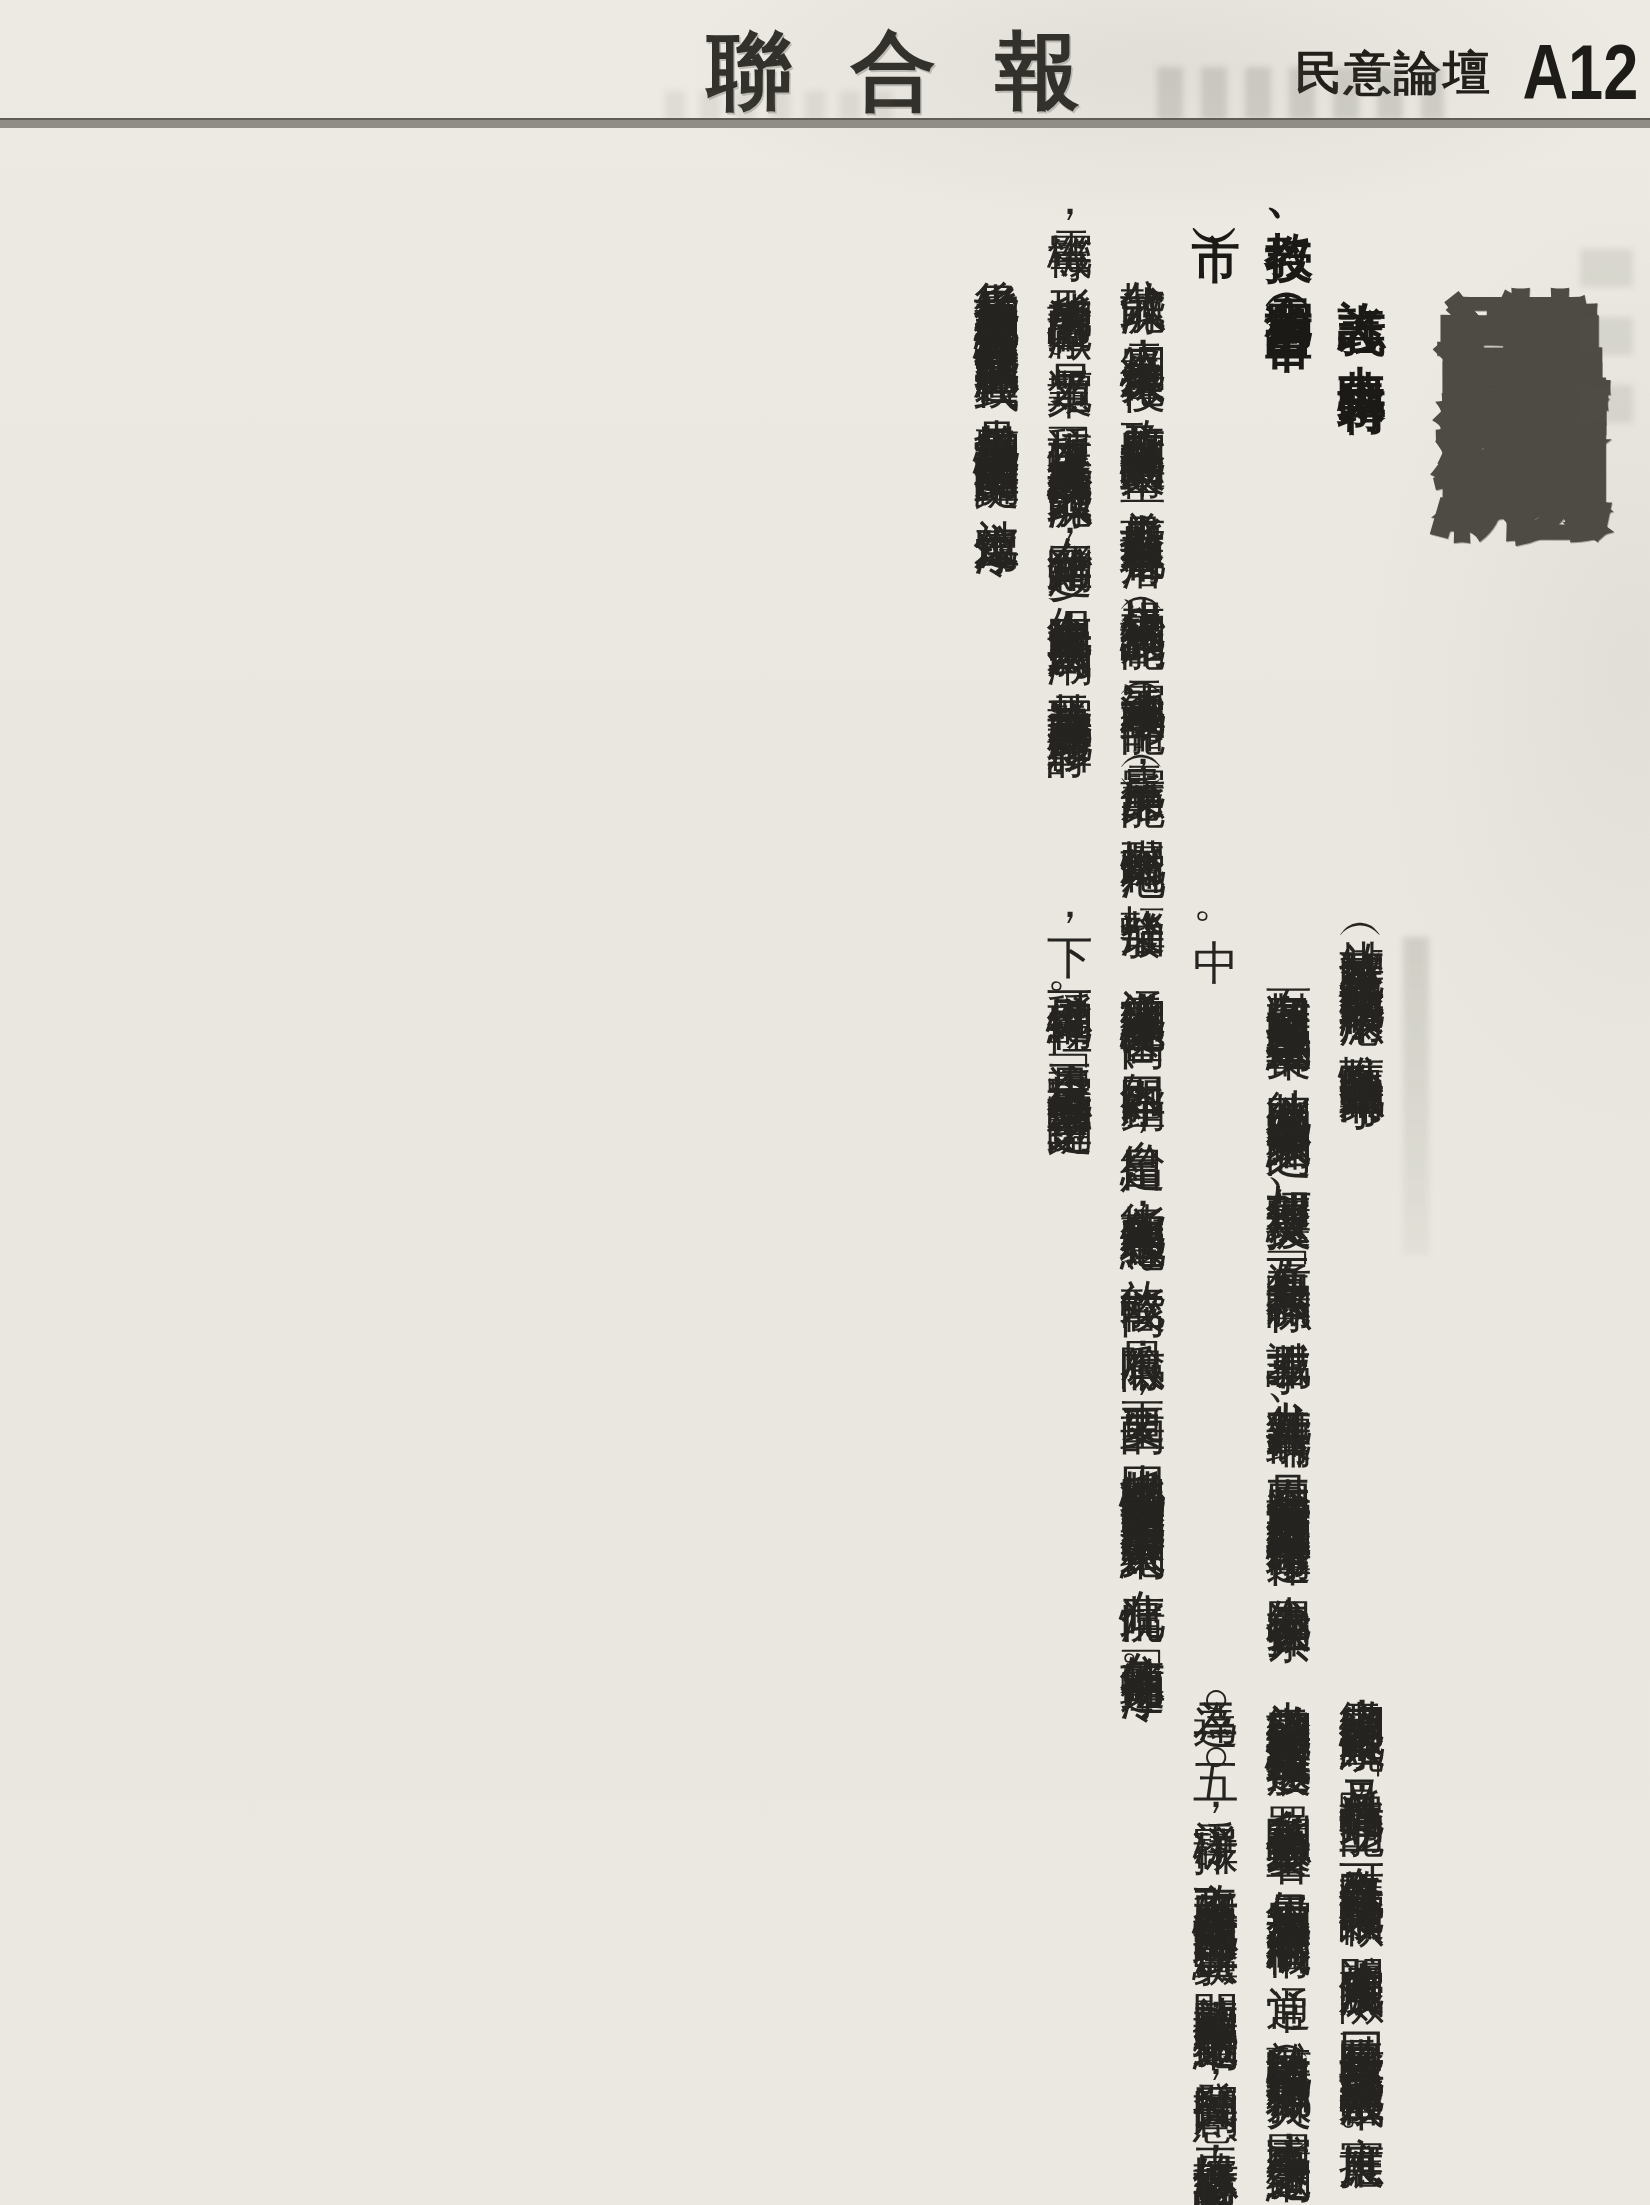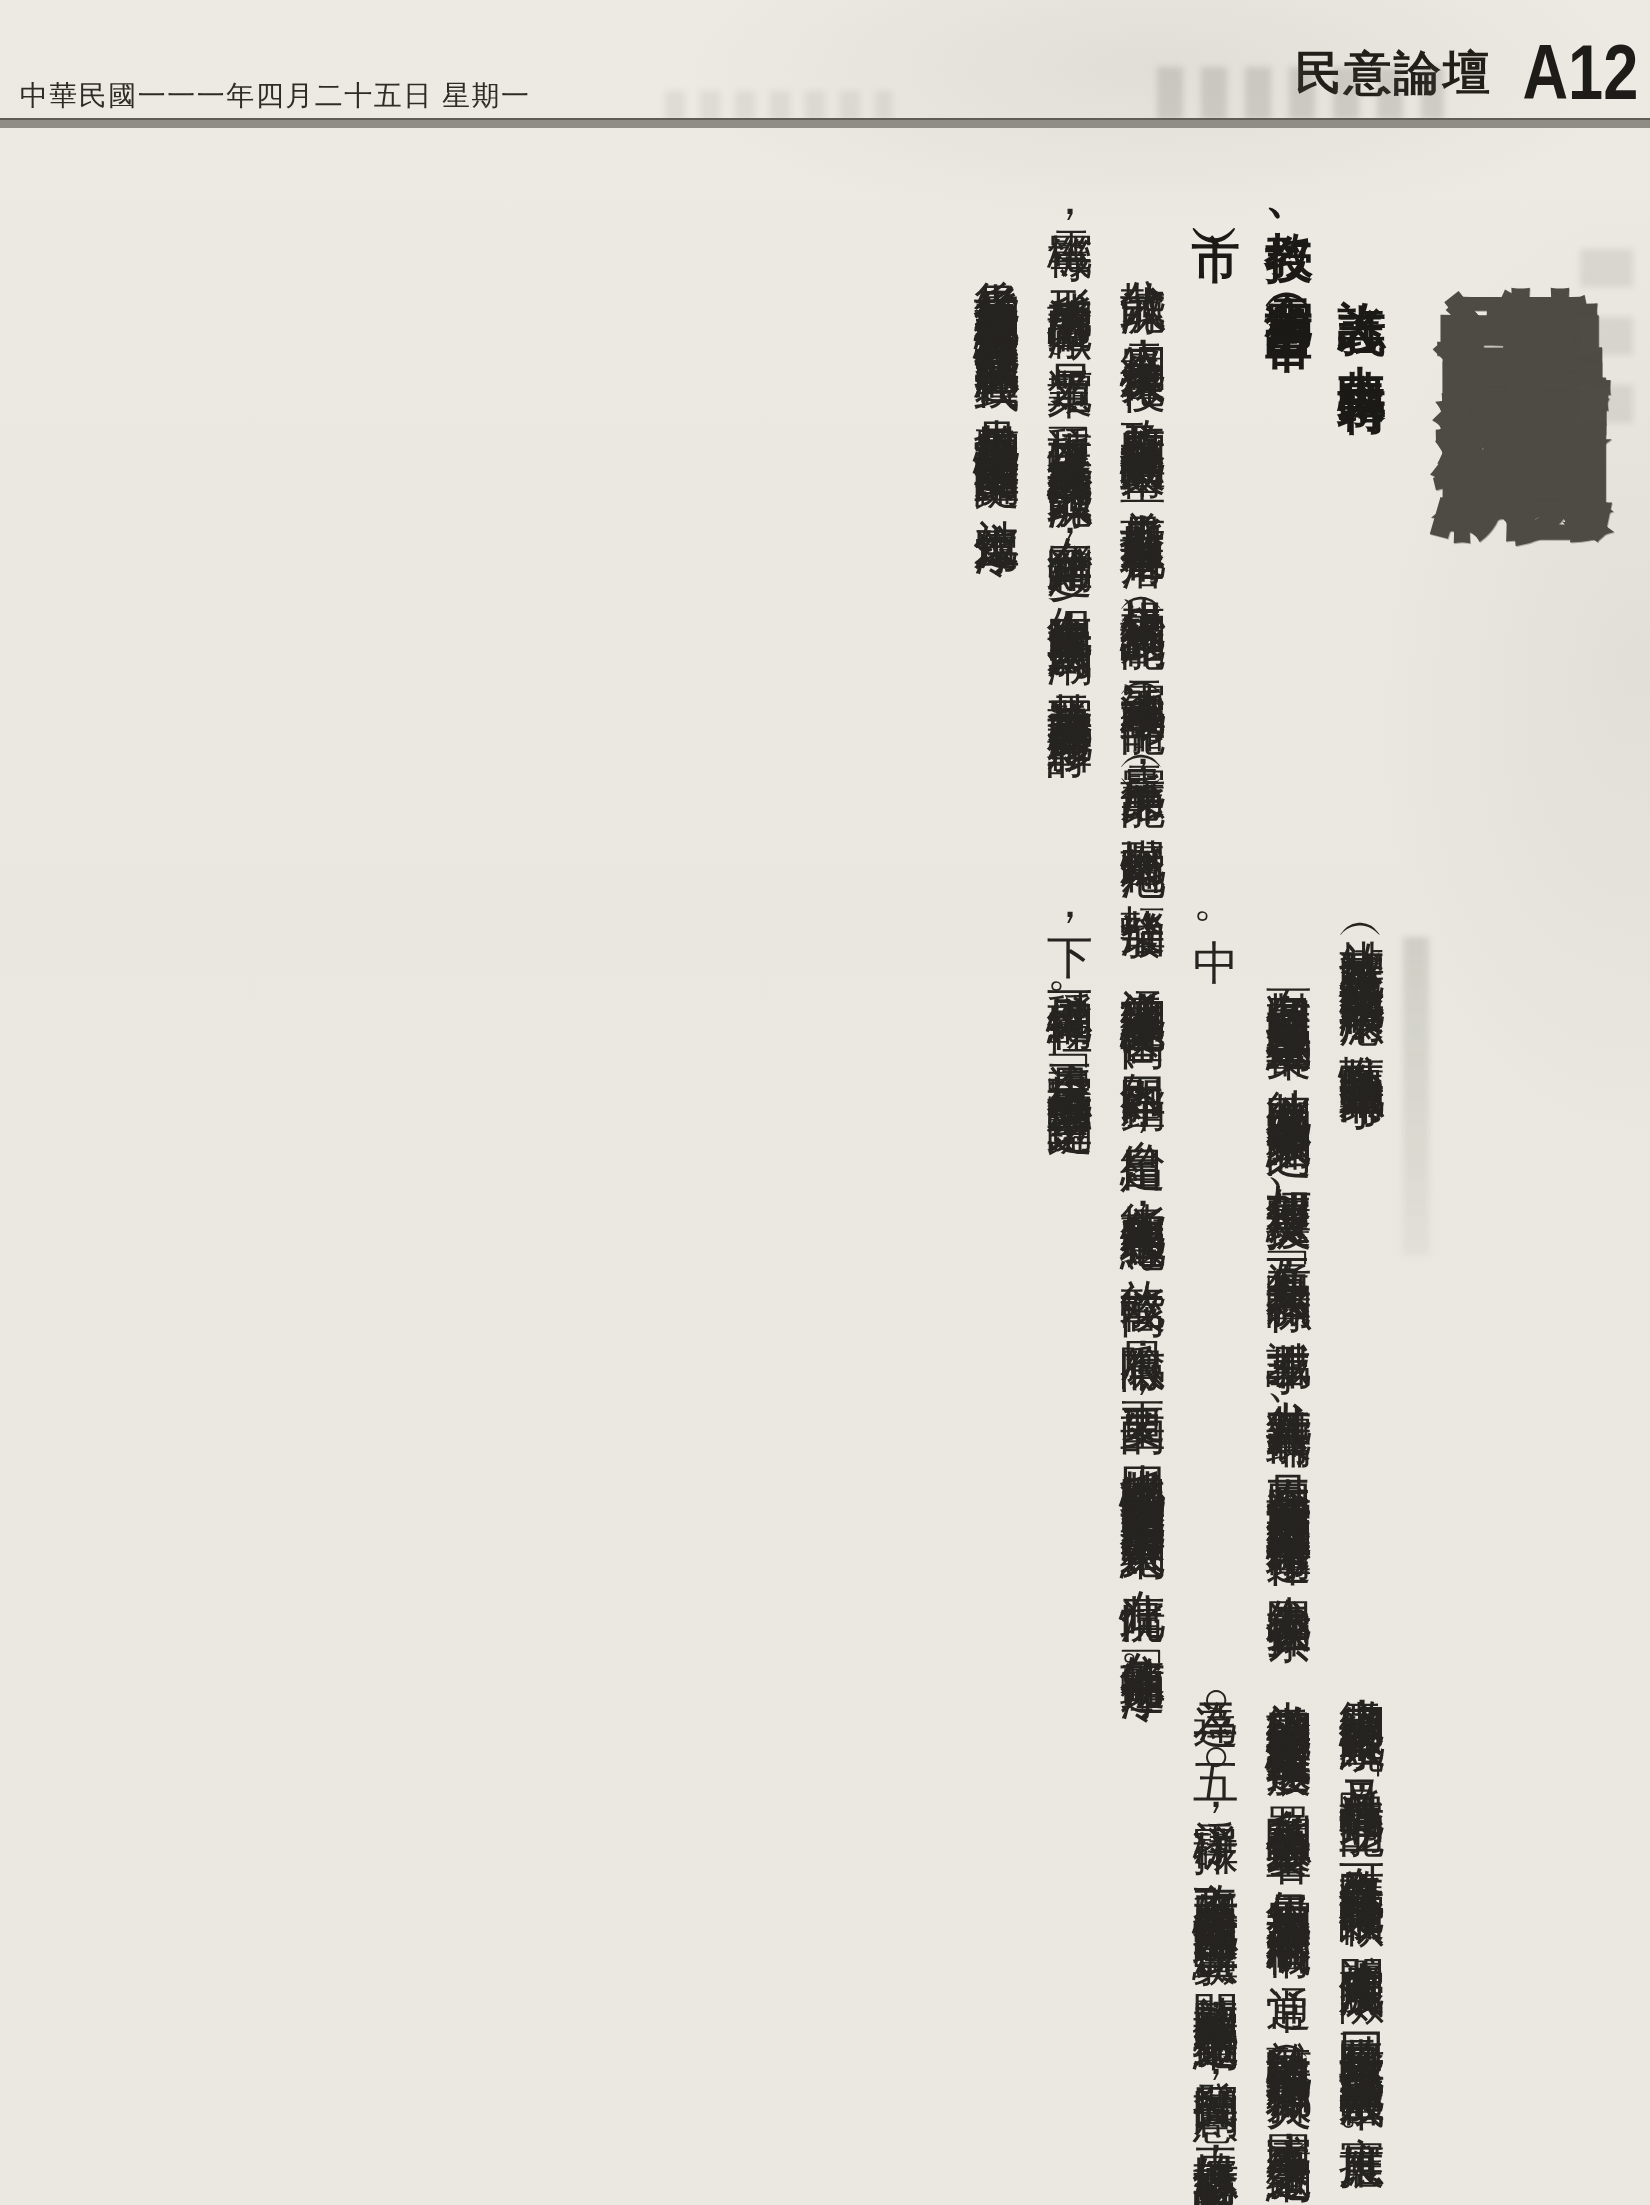--- a/index.html
+++ b/index.html
@@ -95,21 +95,21 @@
     left:665px; top:91px; width:227px; height:30px;
     background:repeating-linear-gradient(90deg, rgba(100,98,90,0.10) 0 19.7px, transparent 19.7px 35px);
   }
 </style>
 </head>
 <body>
 
 <div class="page">
 
   <div class="header">
-    <div class="date">中華民國一一一年四月二十五日 星期一</div>
+    <div class="masthead">聯合報</div>
     <div class="section-group">
       <div class="section-label">民意論壇</div>
       <div class="page-number">A12</div>
     </div>
     <div class="smudge smudge-a"></div>
     <div class="smudge smudge-d"></div>
   </div>
 
   <div class="rule"></div>
 

